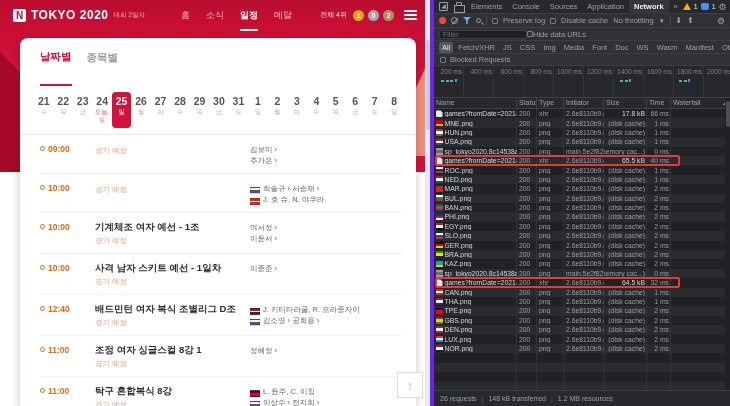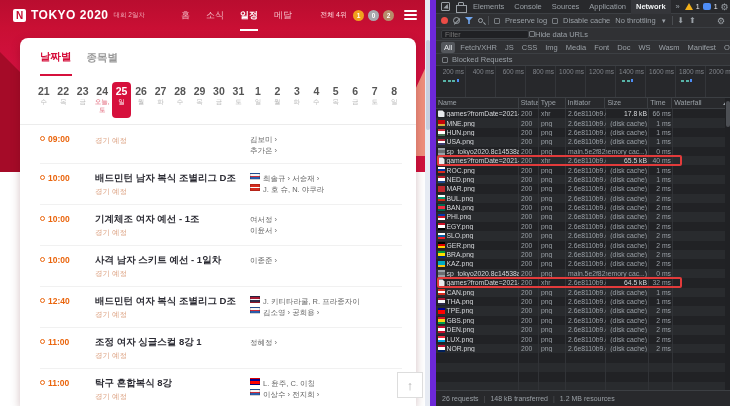--- a/index.html
+++ b/index.html
@@ -27,21 +27,21 @@
   .rank-label{font-size:7px;color:#ffd9de;margin-right:2px;white-space:nowrap;}
   .medal-circ{width:11px;height:11px;border-radius:50%;color:#fff;font-size:6.5px;font-weight:bold;
         display:flex;align-items:center;justify-content:center;}
   .medal-gold{background:#f0a11c;} .medal-silver{background:#a8a8ad;} .medal-bronze{background:#b78d6a;}
   #burger{margin-left:10px;width:13px;display:flex;flex-direction:column;gap:2.5px;cursor:pointer;}
   #burger span{height:1.6px;background:#fff;border-radius:1px;}
 
   #card{position:absolute;left:20px;top:38px;width:396px;height:368px;background:#fff;
         border-radius:8px 8px 0 0;box-shadow:0 3px 10px rgba(80,0,10,.25);z-index:2;overflow:hidden;}
   #card-tabs{display:flex;align-items:center;padding:12px 18px 0 20px;}
-  .ctab{font-size:10.5px;font-weight:bold;color:#999;padding-bottom:10px;cursor:pointer;}
+  .ctab{font-size:10.5px;font-weight:bold;color:#999;padding-bottom:20px;cursor:pointer;}
   .ctab.active{color:#d6103c;border-bottom:2px solid #d6103c;}
   .ctab+.ctab{margin-left:15px;}
   #kr-toggle-wrap{margin-left:auto;display:flex;align-items:center;gap:5px;padding-bottom:6px;}
   #kr-toggle-label{font-size:8px;color:#d6103c;font-weight:bold;}
   #kr-toggle{width:21px;height:12px;border-radius:7px;background:#d6103c;position:relative;cursor:pointer;}
   #kr-toggle .knob{position:absolute;right:1.5px;top:1.5px;width:9px;height:9px;background:#fff;border-radius:50%;}
 
   #dates{display:flex;padding:6px 12px 0 14px;}
   .dcell{flex:1;text-align:center;padding:3px 0 4px;border-radius:4px;cursor:pointer;}
   .dcell .dnum{font-size:10.5px;font-weight:bold;color:#555;line-height:12px;display:block;}
@@ -53,33 +53,33 @@
 
   #schedule{padding:0 14px 0 20px;}
   .srow{display:flex;padding:8px 0 7px;border-bottom:1px solid #f1f1f1;}
   .stime{width:55px;display:flex;align-items:flex-start;gap:3px;padding-top:1px;}
   .clock-dot{width:5px;height:5px;border:1.2px solid #ea650d;border-radius:50%;margin-top:2px;flex:none;}
   .stime-txt{font-size:8.5px;font-weight:bold;color:#ea650d;}
   .smain{flex:1;min-width:0;}
   .stitle{font-size:9.5px;font-weight:bold;color:#2b2b33;line-height:12px;}
   .sstatus{font-size:7.5px;color:#dca181;line-height:11px;margin-top:2px;}
   .sright{width:152px;padding-top:1px;}
-  .entry{display:flex;align-items:flex-start;gap:3px;line-height:11px;}
+  .entry{display:flex;align-items:flex-end;gap:3px;line-height:11px;}
   .entry .etxt{font-size:7.5px;color:#666;white-space:nowrap;overflow:hidden;}
   .flag{width:10px;height:7px;flex:none;border:.5px solid rgba(0,0,0,.15);}
 
   #totop{position:absolute;right:7px;bottom:8px;width:26px;height:26px;background:#fff;
         border:1px solid #ddd;color:#aaa;font-size:13px;display:flex;align-items:center;
         justify-content:center;z-index:5;cursor:pointer;}
   #lscroll{position:absolute;right:0;top:0;width:5px;height:406px;background:#e7ebf3;z-index:4;}
   #lscroll .thumb{position:absolute;left:.5px;top:40px;width:4px;height:90px;background:#c7cfdf;border-radius:2px;}
 
   
   #devtools{position:absolute;left:430px;top:0;width:300px;height:406px;background:#ef4444;
-        color:#9aa0a6;font-size:7.5px;border-left:6px solid #6d28d9;display:flex;flex-direction:column;}
+        color:#9aa0a6;font-size:7.5px;border-left:4px solid #6d28d9;display:flex;flex-direction:column;}
   .dt-row{display:flex;align-items:center;flex:none;}
   #dt-tabbar{height:14px;background:#28292c;border-bottom:1px solid #3c3f43;padding:0 3px;gap:2px;}
   .ticon{width:9px;height:9px;flex:none;position:relative;margin:0 2px;cursor:pointer;}
   .icon-inspect{border:1px solid #9aa0a6;border-radius:1px;}
   .icon-inspect::after{content:"";position:absolute;right:-2px;bottom:-2px;border:3px solid transparent;border-top:4px solid #9aa0a6;transform:rotate(-45deg);}
   .icon-device{border:1px solid #9aa0a6;border-radius:1px;width:6px;height:9px;margin-left:4px;}
   .icon-device::after{content:"";position:absolute;left:-3px;top:2px;width:9px;height:6px;border:1px solid #9aa0a6;background:#28292c;}
   .dt-tab{padding:0 5px;height:14px;line-height:14px;cursor:pointer;white-space:nowrap;}
   .dt-tab.active{color:#f1f3f4;background:#35363a;font-weight:bold;}
   .dt-more{padding:0 3px;cursor:pointer;}
@@ -278,21 +278,20 @@
                 <span class="etxt">추가은 ›</span>
               </div>
             </div>
           </div>
           <div class="srow">
             <div class="stime">
               <span class="clock-dot"></span>
               <span class="stime-txt">10:00</span>
             </div>
             <div class="smain">
-              <div class="stitle">배드민턴 남자 복식 조별리그 D조</div>
               <div class="sstatus">경기 예정</div>
             </div>
             <div class="sright">
               <div class="entry">
                 <span class="flag" style="background: linear-gradient(rgb(246, 246, 246) 0px, rgb(246, 246, 246) 33%, rgb(205, 46, 58) 33%, rgb(205, 46, 58) 66%, rgb(42, 92, 170) 66%, rgb(42, 92, 170) 100%);"></span>
                 <span class="etxt">최솔규 › 서승재 ›</span>
               </div>
               <div class="entry">
                 <span class="flag" style="background: linear-gradient(rgb(213, 43, 30) 0px, rgb(213, 43, 30) 33%, rgb(255, 255, 255) 33%, rgb(255, 255, 255) 66%, rgb(213, 43, 30) 66%, rgb(213, 43, 30) 100%);"></span>
                 <span class="etxt">J. 호 슈, N. 야쿠라</span>

